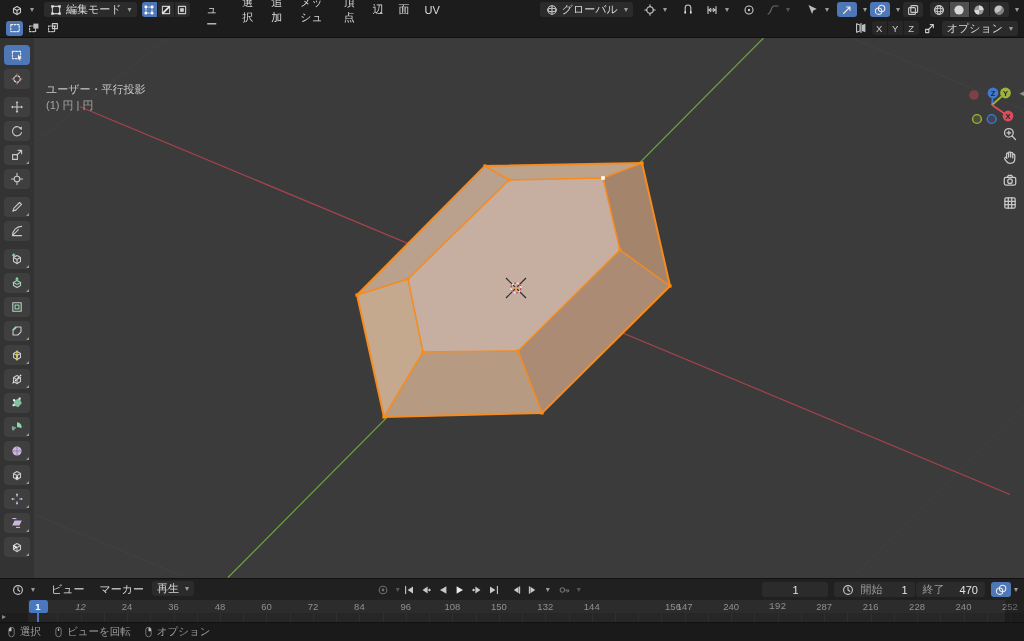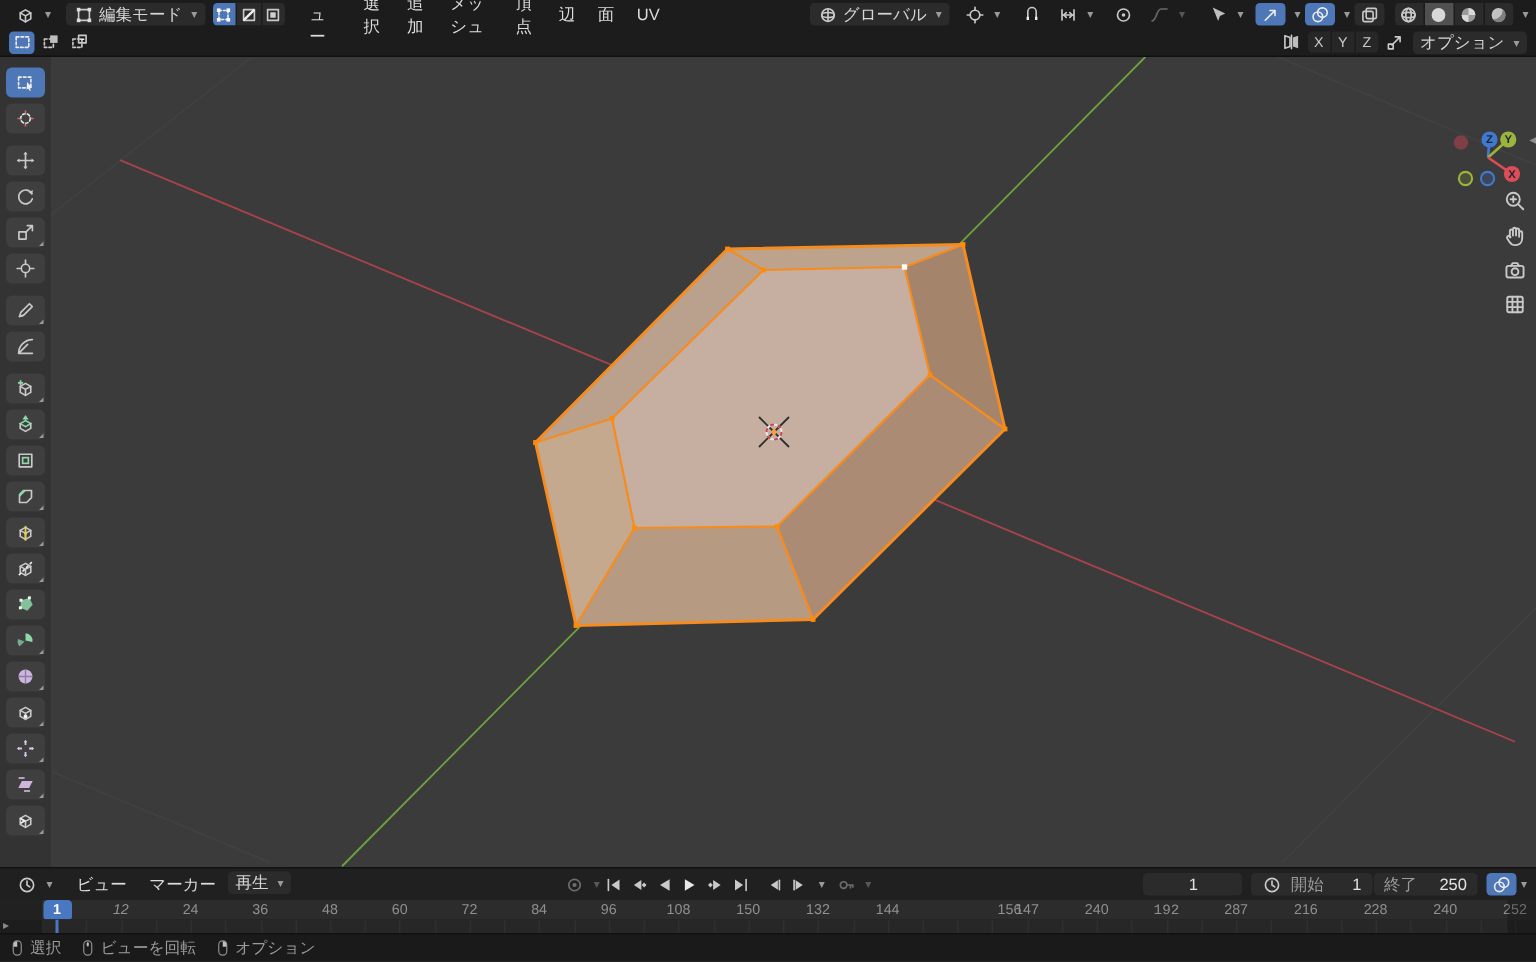--- a/index.html
+++ b/index.html
@@ -482,20 +482,24 @@
       </div>
       <div class="tool-btn">
         <svg class="ic" viewBox="0 0 14 14">
           <path d="M3.5 5.6L7 3.6l3.5 2v4L7 11.6l-3.5-2z" stroke="#c9c9c9" fill="none" stroke-width="1.1" stroke-linecap="round" stroke-linejoin="round"></path>
           <path d="M3.5 5.6L7 7.6l3.5-2M7 7.6v4" stroke="#c9c9c9" fill="none" stroke-width="1.1" stroke-linecap="round" stroke-linejoin="round"></path>
           <path d="M3.5 5.6L6.4 7.2 3.8 8.8" stroke="#f0f0f0" stroke-width="1.1" fill="none"></path>
         </svg>
         <span class="corner"></span>
       </div>
     </div>
+  <div id="vp-text">
+    <div class="l1">ユーザー・平行投影</div>
+    <div class="l2">(1) 円 | 円</div>
+  </div>
   <svg id="gizmo" width="62" height="50" viewBox="962 42 62 50">
       <line x1="992" y1="67" x2="993" y2="55" stroke="#4179d0" stroke-width="1.8"></line>
       <line x1="992" y1="67" x2="1005.5" y2="55" stroke="#9cb43b" stroke-width="1.8"></line>
       <line x1="992" y1="67" x2="1008" y2="78" stroke="#dd4d59" stroke-width="1.8"></line>
       <circle cx="974" cy="57" r="4.8" fill="#7e4046"></circle>
       <circle cx="977" cy="81" r="4.4" fill="rgba(156,180,59,.18)" stroke="#9cb43b" stroke-width="1.4"></circle>
       <circle cx="991.7" cy="81" r="4.4" fill="rgba(65,121,208,.18)" stroke="#4179d0" stroke-width="1.4"></circle>
       <circle cx="993" cy="55" r="5.4" fill="#4179d0"></circle>
       <text x="993" y="57.6" font-size="7.5" font-weight="bold" fill="#1d2733" text-anchor="middle" font-family="Liberation Sans,sans-serif">Z</text>
       <circle cx="1005.5" cy="55" r="5.4" fill="#9cb43b"></circle>
@@ -646,21 +650,21 @@
           <svg class="ic" viewBox="0 0 14 14">
             <circle cx="7" cy="7" r="4.4" stroke="#c9c9c9" fill="none" stroke-width="1.1" stroke-linecap="round" stroke-linejoin="round"></circle>
             <path d="M7 4.4V7l1.8 1.3" stroke="#c9c9c9" fill="none" stroke-width="1.1" stroke-linecap="round" stroke-linejoin="round"></path>
           </svg>
         </span>
       <span class="lab">開始</span>
       <span style="margin-left:14px">1</span>
     </div>
     <div class="field" style="margin-left:1px">
       <span class="lab">終了</span>
-      <span style="margin-left:10px">250</span>
+      <span style="margin-left:10px">470</span>
     </div>
     <div class="btn on" style="margin-left:6px;padding:0 3px">
       <span class="ich" style="display: inline-flex;">
           <svg class="ic" viewBox="0 0 14 14">
             <circle cx="5.6" cy="8.2" r="3.2" stroke="#eaeaea" fill="none" stroke-width="1.1" stroke-linecap="round" stroke-linejoin="round"></circle>
             <circle cx="8.6" cy="5.4" r="3.2" stroke="#eaeaea" fill="none" stroke-width="1.1" stroke-linecap="round" stroke-linejoin="round"></circle>
           </svg>
         </span>
     </div>
       <span class="car">▾</span>

